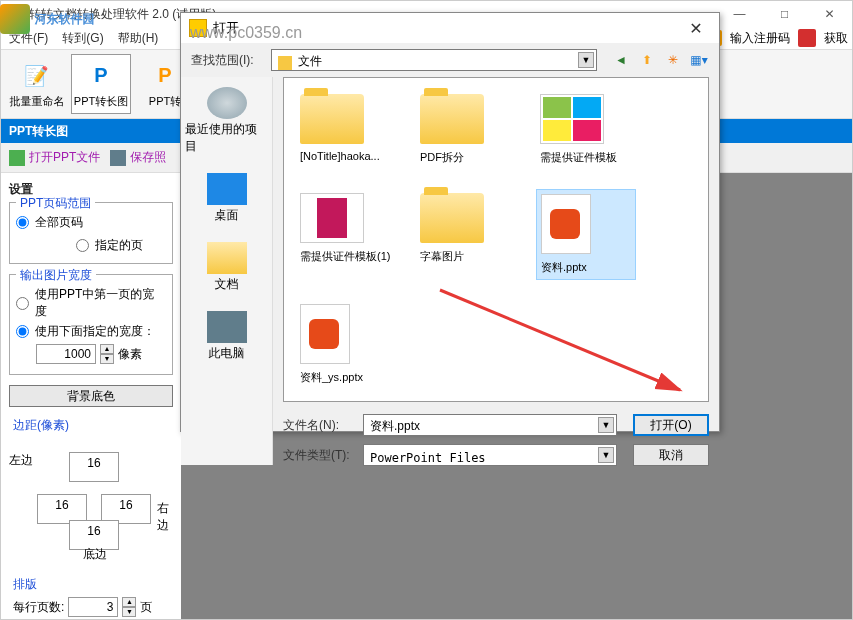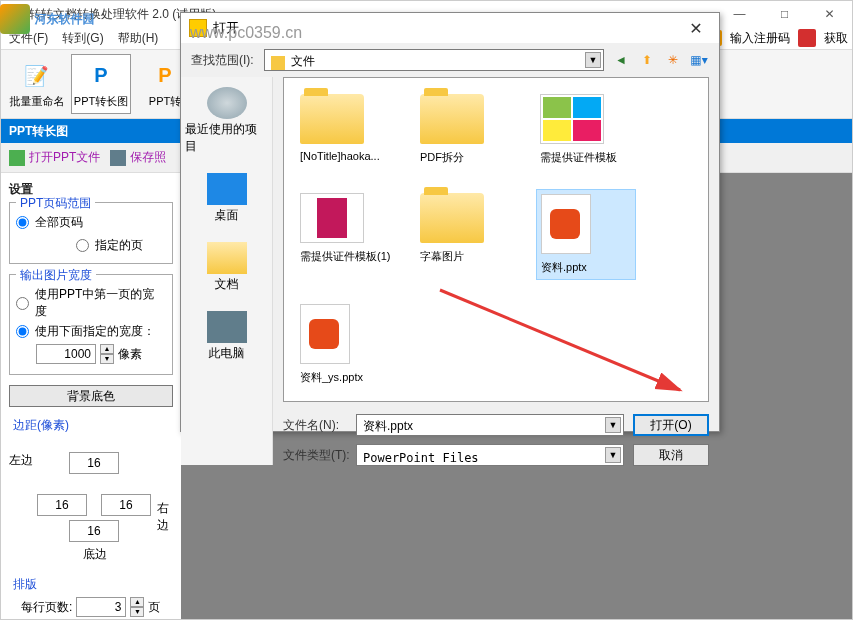--- a/index.html
+++ b/index.html
@@ -25,37 +25,37 @@
 .tab-row{height:24px;background:#0078d7;display:flex;align-items:center;padding:0 8px;color:#fff;font-weight:bold}
 .action-row{height:30px;background:#f0f0f0;display:flex;align-items:center;padding:0 8px;gap:10px;border-bottom:1px solid #ddd}
 .action-btn{display:flex;align-items:flex-end;gap:4px;cursor:pointer;color:#a21caf}
 .action-btn .ico{width:16px;height:16px}
 .side-panel{width:180px;padding:8px;background:#fff;position:absolute;left:0;top:172px;bottom:0;overflow:hidden}
 .section-label{font-weight:bold;margin-bottom:4px;color:#222}
 .group{border:1px solid #aaa;padding:8px 6px 6px;margin-bottom:10px;position:relative}
 .group-title{position:absolute;top:-8px;left:6px;background:#fff;padding:0 4px;color:#1d4ed8}
 .radio-line{display:flex;align-items:center;gap:6px;margin:3px 0}
 .radio-line input{margin:0}
-.inline-ctrl{display:flex;align-items:center;gap:4px;margin:4px 12px}
+.inline-ctrl{display:flex;align-items:center;gap:4px;margin:4px 4px}
 .inline-ctrl input[type=text]{width:60px;height:20px;border:1px solid #999;text-align:right;padding:0 4px}
 .inline-ctrl .spin{width:14px;height:20px;display:flex;flex-direction:column}
 .inline-ctrl .spin div{height:10px;border:1px solid #999;background:#eee;font-size:7px;text-align:center;line-height:8px;cursor:pointer}
 .wide-btn{width:100%;height:22px;border:1px solid #777;background:#e8e8e8;cursor:pointer}
 .margins{position:relative;width:170px;height:120px;margin:18px 0 4px}
 .margins .lbl{position:absolute;font-size:12px}
-.margins .cell{position:absolute;width:50px;height:22px;border:1px solid #999;text-align:center;line-height:20px;background:#fff}
+.margins .cell{position:absolute;width:50px;height:30px;border:1px solid #999;text-align:center;line-height:20px;background:#fff}
 .content-area{position:absolute;left:180px;top:172px;right:0;bottom:0;background:#838383}
 
 .dialog{position:absolute;left:180px;top:12px;width:540px;height:420px;background:#f0f0f0;border:1px solid #888;box-shadow:2px 2px 6px rgba(0,0,0,.3);z-index:50}
 .dlg-title{height:30px;display:flex;align-items:center;padding:0 8px;background:#fff}
 .dlg-title .ico{width:18px;height:18px;background:#ffcc00;border:1px solid #cc9900;margin-right:6px}
 .dlg-title .txt{flex:1;font-size:13px}
 .dlg-close{width:30px;text-align:center;font-size:16px;cursor:pointer;color:#333}
 .dlg-body{display:flex;height:calc(100% - 30px)}
-.dlg-row{display:flex;align-items:center;padding:6px 10px;gap:1px}
+.dlg-row{display:flex;align-items:center;padding:6px 10px;gap:8px}
 .dlg-label{width:72px;text-align:left;color:#333}
 .dlg-combo{flex:1;height:22px;border:1px solid #7a7a7a;background:#fff;padding:0 6px;display:flex;align-items:flex-end;position:relative}
 .dlg-combo .arrow{position:absolute;right:2px;top:2px;width:16px;height:16px;background:#e0e0e0;border:1px solid #999;display:flex;align-items:center;justify-content:center;font-size:9px}
 .nav-icons{display:flex;gap:6px;margin-left:6px}
 .nav-icons div{width:20px;height:20px;display:flex;align-items:center;justify-content:center;cursor:pointer}
 .places{width:92px;background:#f4f4f4;border-right:1px solid #ddd;padding:6px 0;display:flex;flex-direction:column;align-items:center;gap:10px}
 .place{display:flex;flex-direction:column;align-items:center;gap:2px;cursor:pointer;padding:4px}
 .place .pico{width:40px;height:32px}
 .file-area{flex:1;display:flex;flex-direction:column}
 .file-grid{flex:1;background:#fff;border:1px solid #999;margin:0 10px;padding:12px;display:flex;flex-wrap:wrap;gap:20px;align-content:flex-start;position:relative}

